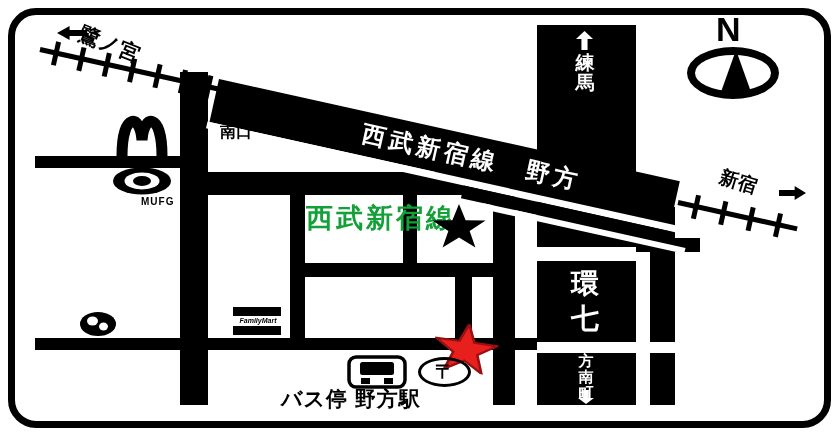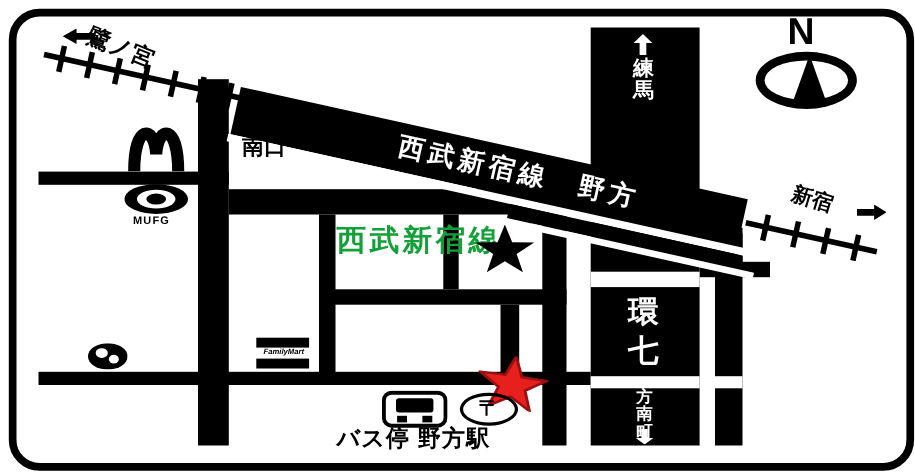--- a/index.html
+++ b/index.html
@@ -40,21 +40,21 @@
   
   .compass-ellipse{left:687px;top:47px;width:76px;height:36px;border:8px solid #000;border-radius:50%;z-index:4;}
   .compass-needle{left:713px;top:50px;width:46px;height:45px;background:#000;
                   clip-path:polygon(50% 0,15% 100%,85% 100%);z-index:4;}
   
   .icon{z-index:5;}
   .post-oval{left:418px;top:357px;width:47px;height:24px;border:3px solid #000;border-radius:50%;
              text-align:center;font-weight:bold;font-size:19px;line-height:24px;color:#000;z-index:5;}
   .fm-bar{background:#000;z-index:5;}
   .fm-text{font-weight:bold;font-style:italic;font-size:7px;letter-spacing:0;color:#000;z-index:5;}
-  .mufg-text{font-weight:bold;font-size:10px;letter-spacing:1px;color:#000;z-index:5;}
+  .mufg-text{font-weight:bold;font-size:10px;letter-spacing:1px;color:#000;z-index:5;margin-left:20px;}
   .star-red polygon{fill:var(--red,#e8201d);stroke:var(--redline,#9a1012);stroke-width:2.5;}
   .star-black polygon{fill:#000;}
 </style>
 </head>
 <body>
 
 <div id="stage">
 
   <div class="abs frame"></div>
 
@@ -103,21 +103,21 @@
       <span class="tick" style="left:100px;"></span>
     </div>
   </div>
 
   <div class="abs arrow arrow-left" style="left:57px;top:26px;width:30px;height:14px;"></div>
   <div class="abs lbl jp" style="left:84px;top:22px;font-size:21px;transform:rotate(22deg);transform-origin:0 0;">鷺ノ宮</div>
 
   <div class="abs lbl jp" style="left:723px;top:167px;font-size:19px;transform:rotate(17deg);transform-origin:0 0;">新宿</div>
   <div class="abs arrow arrow-right" style="left:779px;top:186px;width:27px;height:14px;"></div>
 
-  <div class="abs lbl jp" style="left:220px;top:124px;font-size:20px;font-weight:600;">南口</div>
+  <div class="abs lbl jp" style="left:220px;top:124px;font-size:16px;font-weight:600;">南口</div>
 
   <div class="abs lbl jp" style="left:716px;top:12px;font-size:34px;">N</div>
   <div class="abs compass-ellipse"></div>
   <div class="abs compass-needle"></div>
 
   <div class="abs arrow arrow-up white" style="left:576px;top:31px;width:17px;height:19px;"></div>
   <div class="abs lbl jp white vert" style="left:566px;top:53px;width:38px;font-size:19px;">練
 馬</div>
 
   <div class="abs lbl jp white vert" style="left:562px;top:266px;width:46px;font-size:28px;line-height:1.25;">環
@@ -160,15 +160,15 @@
 
   <svg class="abs icon" style="left:347px;top:355px;" width="60" height="34" viewBox="0 0 60 34">
     <rect x="2" y="2" width="56" height="30" rx="7" fill="#fff" stroke="#000" stroke-width="3.5"></rect>
     <rect x="13" y="7" width="34" height="13" rx="2.5" fill="#000"></rect>
     <rect x="14" y="23" width="9" height="6" fill="#000"></rect>
     <rect x="37" y="23" width="9" height="6" fill="#000"></rect>
   </svg>
 
   <div class="abs post-oval">〒</div>
 
-  <div class="abs lbl jp" style="left:306px;top:388px;font-size:21px;font-weight:600;letter-spacing:1px;">バス停 野方駅</div>
+  <div class="abs lbl jp" style="left:281px;top:388px;font-size:21px;font-weight:600;letter-spacing:1px;">バス停 野方駅</div>
 
 </div>
 
 </body></html>

